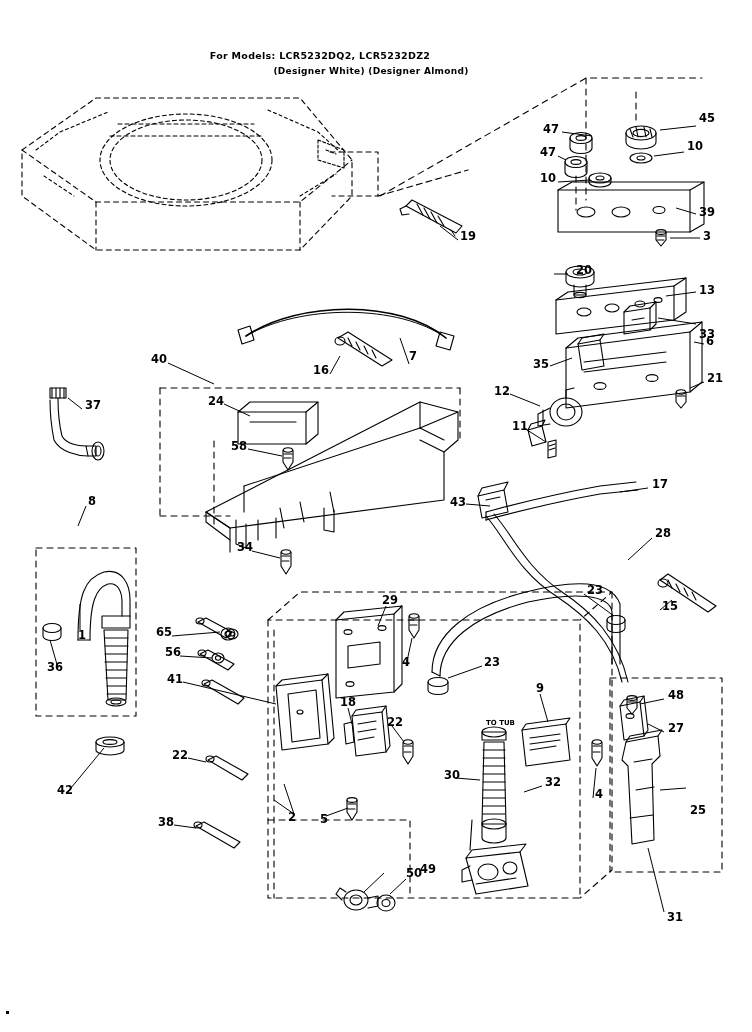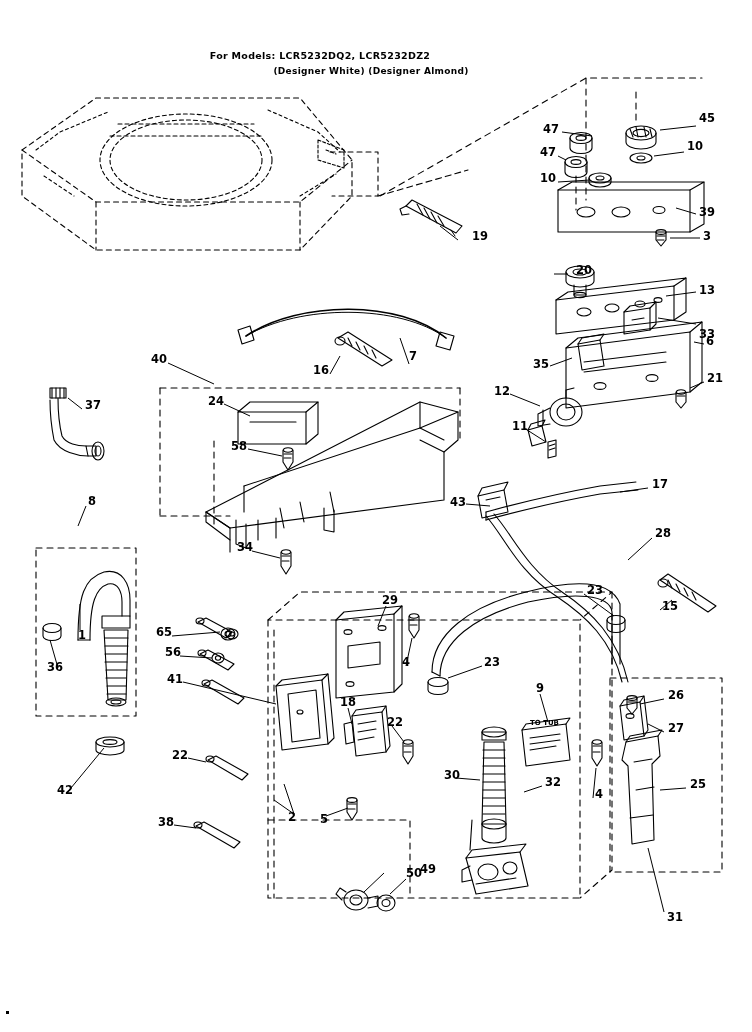--- a/index.html
+++ b/index.html
@@ -596,21 +596,21 @@
     </g>
   </svg>
 
   <div class="callout" style="left:699px;top:112px;">45</div>
   <div class="callout" style="left:543px;top:123px;">47</div>
   <div class="callout" style="left:687px;top:140px;">10</div>
   <div class="callout" style="left:540px;top:146px;">47</div>
   <div class="callout" style="left:540px;top:172px;">10</div>
   <div class="callout" style="left:699px;top:206px;">39</div>
   <div class="callout" style="left:703px;top:230px;">3</div>
-  <div class="callout" style="left:472px;top:230px;">19</div>
+  <div class="callout" style="left:460px;top:230px;">19</div>
   <div class="callout" style="left:409px;top:350px;">7</div>
   <div class="callout" style="left:536px;top:264px;margin-left:40px;">20</div>
   <div class="callout" style="left:699px;top:284px;">13</div>
   <div class="callout" style="left:699px;top:316px;margin-top:12px;">33</div>
   <div class="callout" style="left:706px;top:335px;">6</div>
   <div class="callout" style="left:533px;top:358px;">35</div>
   <div class="callout" style="left:707px;top:372px;">21</div>
   <div class="callout" style="left:313px;top:364px;">16</div>
   <div class="callout" style="left:151px;top:353px;">40</div>
   <div class="callout" style="left:208px;top:395px;">24</div>
@@ -626,34 +626,34 @@
   <div class="callout" style="left:587px;top:584px;">23</div>
   <div class="callout" style="left:662px;top:600px;">15</div>
   <div class="callout" style="left:78px;top:629px;">1</div>
   <div class="callout" style="left:382px;top:594px;">29</div>
   <div class="callout" style="left:156px;top:626px;">65</div>
   <div class="callout" style="left:165px;top:646px;">56</div>
   <div class="callout" style="left:402px;top:656px;">4</div>
   <div class="callout" style="left:484px;top:656px;">23</div>
   <div class="callout" style="left:47px;top:661px;">36</div>
   <div class="callout" style="left:167px;top:673px;">41</div>
-  <div class="callout" style="left:668px;top:689px;">26</div>
+  <div class="callout" style="left:668px;top:689px;">48</div>
   <div class="callout" style="left:536px;top:682px;">9</div>
   <div class="callout" style="left:340px;top:696px;">18</div>
   <div class="callout" style="left:387px;top:716px;">22</div>
   <div class="callout" style="left:668px;top:722px;">27</div>
   <div class="callout" style="left:172px;top:749px;">22</div>
   <div class="callout" style="left:444px;top:769px;">30</div>
   <div class="callout" style="left:545px;top:776px;">32</div>
-  <div class="callout" style="left:690px;top:778px;">25</div>
+  <div class="callout" style="left:690px;top:804px;">25</div>
   <div class="callout" style="left:595px;top:788px;">4</div>
   <div class="callout" style="left:57px;top:784px;">42</div>
   <div class="callout" style="left:288px;top:811px;">2</div>
   <div class="callout" style="left:320px;top:813px;">5</div>
   <div class="callout" style="left:158px;top:816px;">38</div>
   <div class="callout" style="left:380px;top:863px;margin-left:40px;">49</div>
   <div class="callout" style="left:406px;top:867px;text-align:center;">50</div>
   <div class="callout" style="left:667px;top:911px;">31</div>
 
-  <div class="smalllabel" style="left:486px;top:719px;margin-left:44px;">TO TUB</div>
+  <div class="smalllabel" style="left:486px;top:719px;">TO TUB</div>
 
   <div class="corner-dot"></div>
 </div>
 
 </body></html>

